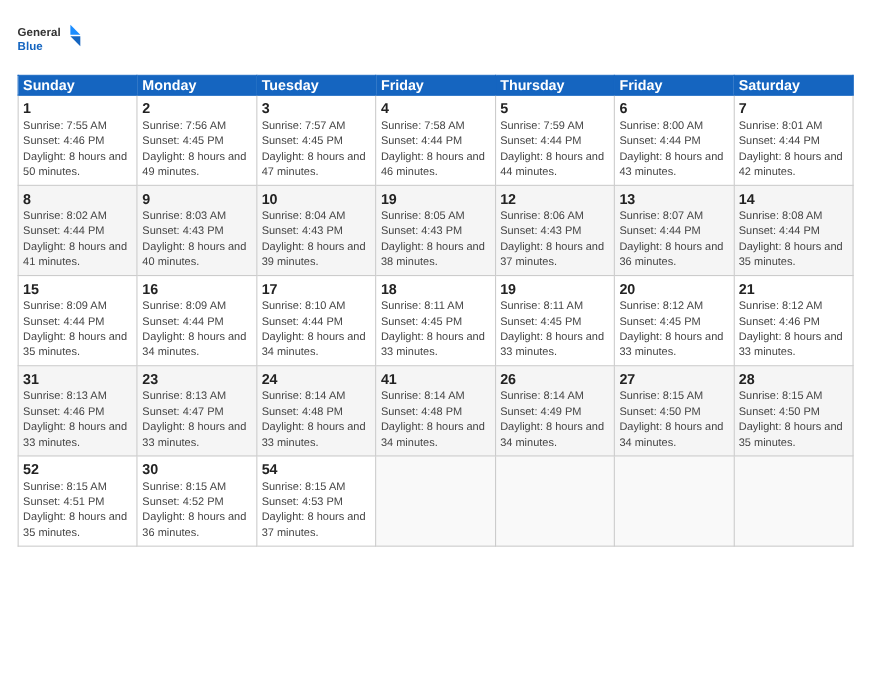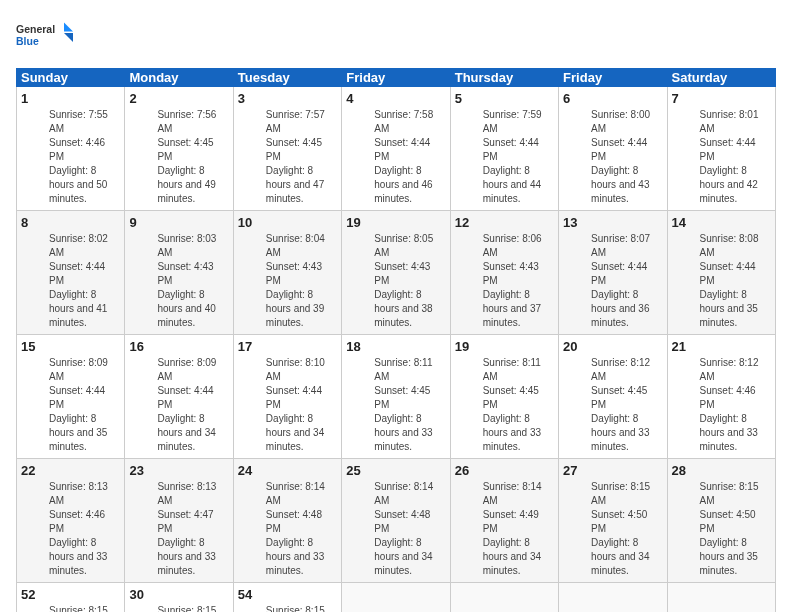--- a/index.html
+++ b/index.html
@@ -66,21 +66,20 @@
       font-size: 13px;
       font-weight: bold;
       color: #222;
       display: block;
       margin-bottom: 2px;
     }
     .day-info {
       font-size: 10px;
       color: #444;
       line-height: 1.4;
-      margin-left: 28px;
     }
     .empty-cell {
       background: #f9f9f9 !important;
     }
   </style>
 </head>
 <body>
 
 <div class="header-area">
   <div class="logo">
@@ -195,33 +194,33 @@
           <span class="day-num">20</span>
           <div class="day-info">Sunrise: 8:12 AM<br>Sunset: 4:45 PM<br>Daylight: 8 hours and 33 minutes.</div>
         </td>
         <td>
           <span class="day-num">21</span>
           <div class="day-info">Sunrise: 8:12 AM<br>Sunset: 4:46 PM<br>Daylight: 8 hours and 33 minutes.</div>
         </td>
       </tr>
       <tr>
         <td>
-          <span class="day-num">22</span>
+          <span class="day-num">31</span>
           <div class="day-info">Sunrise: 8:13 AM<br>Sunset: 4:46 PM<br>Daylight: 8 hours and 33 minutes.</div>
         </td>
         <td>
           <span class="day-num">23</span>
           <div class="day-info">Sunrise: 8:13 AM<br>Sunset: 4:47 PM<br>Daylight: 8 hours and 33 minutes.</div>
         </td>
         <td>
           <span class="day-num">24</span>
           <div class="day-info">Sunrise: 8:14 AM<br>Sunset: 4:48 PM<br>Daylight: 8 hours and 33 minutes.</div>
         </td>
         <td>
-          <span class="day-num">25</span>
+          <span class="day-num">41</span>
           <div class="day-info">Sunrise: 8:14 AM<br>Sunset: 4:48 PM<br>Daylight: 8 hours and 34 minutes.</div>
         </td>
         <td>
           <span class="day-num">26</span>
           <div class="day-info">Sunrise: 8:14 AM<br>Sunset: 4:49 PM<br>Daylight: 8 hours and 34 minutes.</div>
         </td>
         <td>
           <span class="day-num">27</span>
           <div class="day-info">Sunrise: 8:15 AM<br>Sunset: 4:50 PM<br>Daylight: 8 hours and 34 minutes.</div>
         </td>

